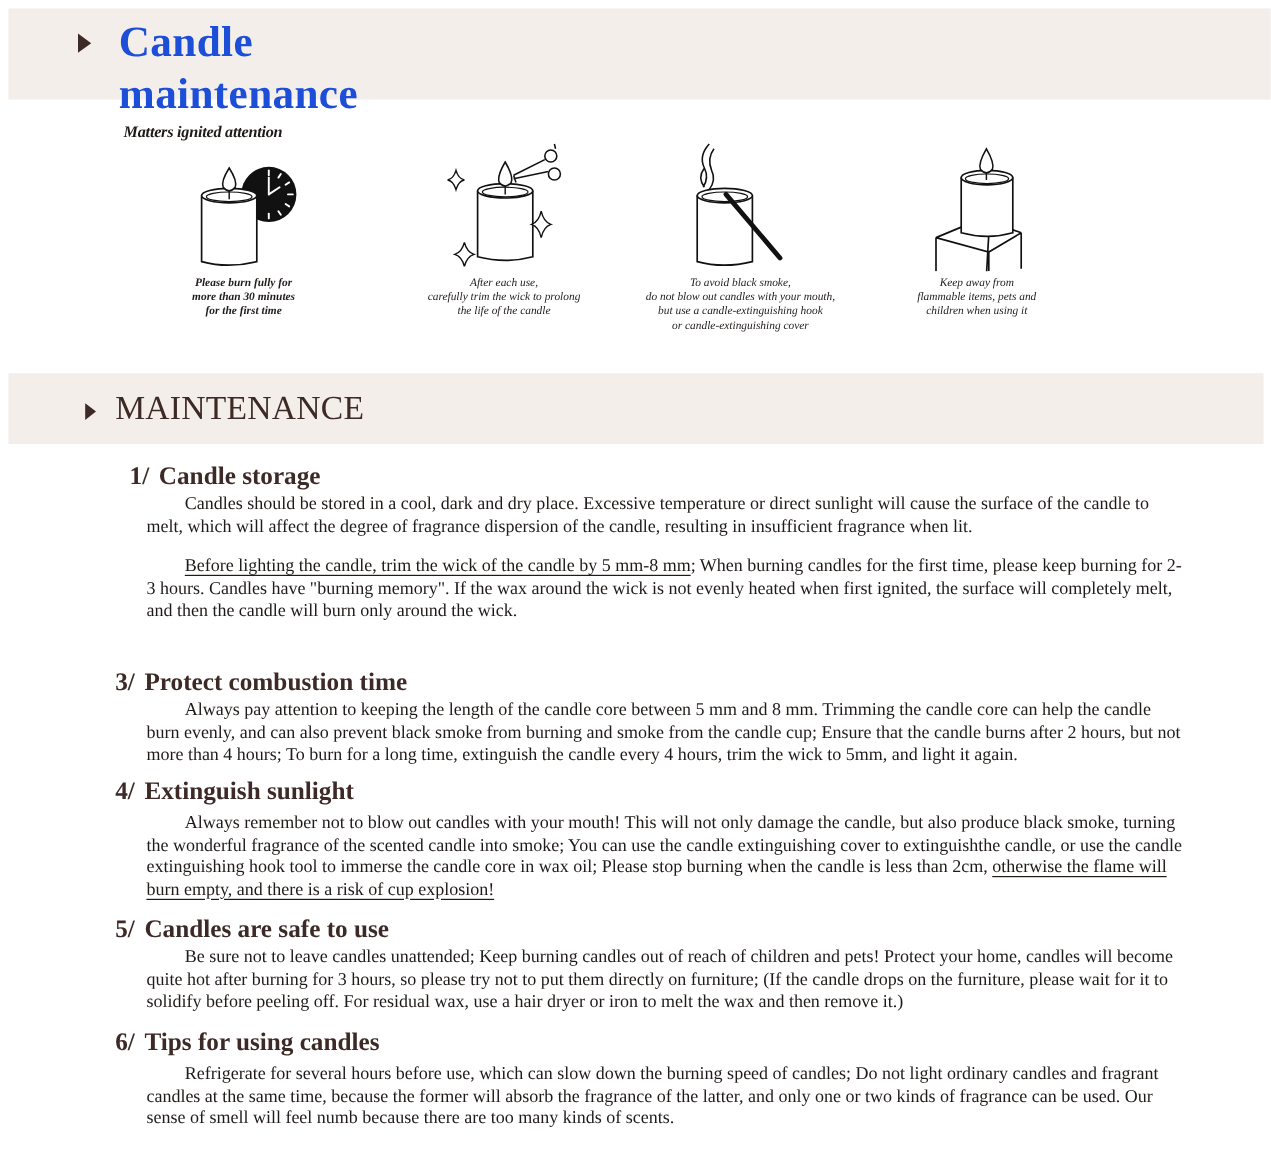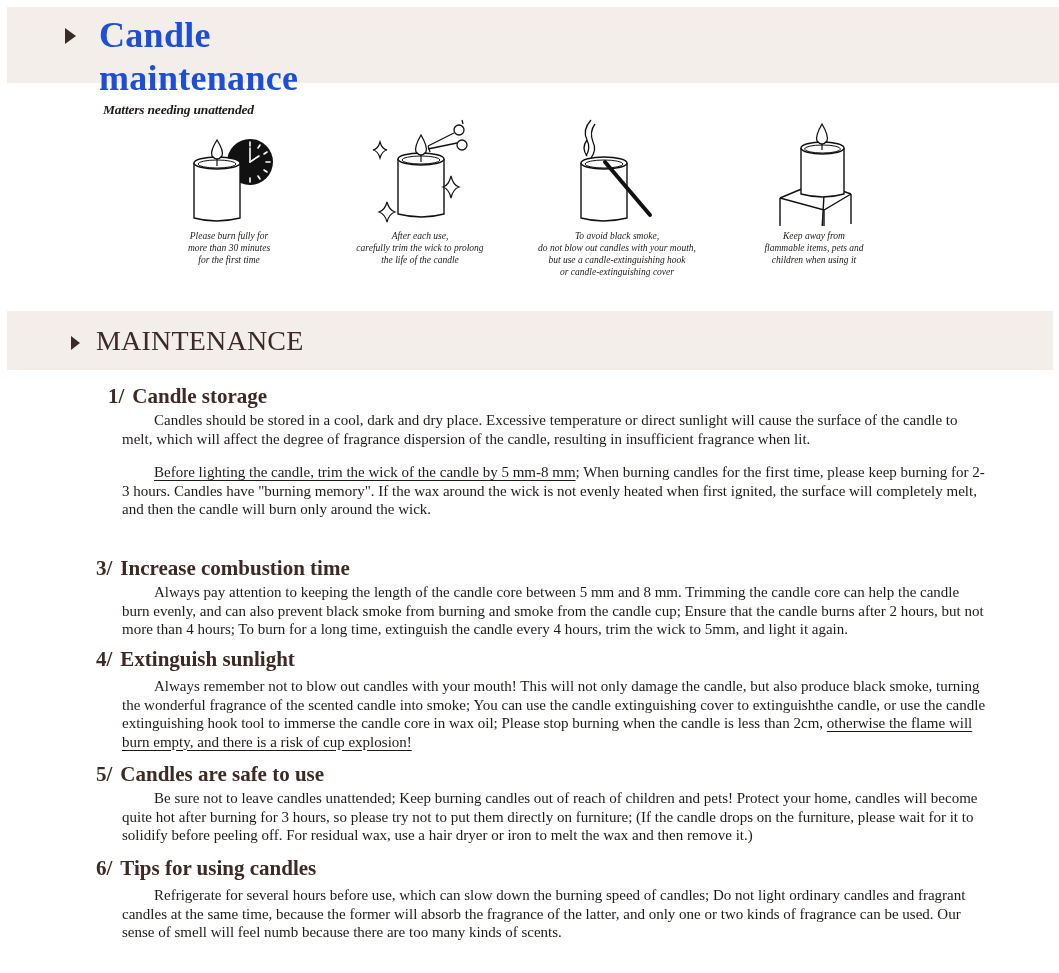--- a/index.html
+++ b/index.html
@@ -41,23 +41,23 @@
 <body>
 
 <div class="page">
 
   <div class="band-top"></div>
   <div class="tri tri-top"></div>
   <div class="title">
     <div>Candle</div>
     <div>maintenance</div>
   </div>
-  <div class="subtitle">Matters needing unattended</div>
+  <div class="subtitle">Matters ignited attention</div>
 
-  <div class="icon-card" style="left:129px;">
+  <div class="icon-card" style="left:103px;font-weight:bold;">
     <svg width="100" height="108" viewBox="0 0 100 108">
       <circle cx="71" cy="44" r="23" fill="#111"></circle>
       <g stroke="#fff" stroke-width="1.6" stroke-linecap="round">
         <line x1="71" y1="24" x2="71" y2="28"></line>
           <line x1="71" y1="60" x2="71" y2="64"></line>
         <line x1="51" y1="44" x2="55" y2="44"></line>
           <line x1="87" y1="44" x2="91" y2="44"></line>
         <line x1="81" y1="27" x2="79" y2="30"></line>
           <line x1="88" y1="34" x2="85" y2="36"></line>
         <line x1="88" y1="54" x2="85" y2="52"></line>
@@ -137,21 +137,21 @@
     </div>
     <div class="sec-body"><span class="indent"></span><span>Candles should be stored in a cool, dark and dry place. Excessive temperature or direct sunlight will cause the surface of the candle to melt, which will affect the degree of fragrance dispersion of the candle, resulting in insufficient fragrance when lit.</span></div>
   </div>
 
   <div class="section" style="top:461px;">
     <div class="sec-body"><span class="indent"></span><span class="u">Before lighting the candle, trim the wick of the candle by 5 mm-8 mm</span><span>; When burning candles for the first time, please keep burning for 2-3 hours. Candles have "burning memory". If the wax around the wick is not evenly heated when first ignited, the surface will completely melt, and then the candle will burn only around the wick.</span></div>
   </div>
 
   <div class="section" style="top:555px;">
     <div class="sec-head">
-      <span class="num">3/</span><span>Increase combustion time</span>
+      <span class="num">3/</span><span>Protect combustion time</span>
     </div>
     <div class="sec-body"><span class="indent"></span><span>Always pay attention to keeping the length of the candle core between 5 mm and 8 mm. Trimming the candle core can help the candle burn evenly, and can also prevent black smoke from burning and smoke from the candle cup; Ensure that the candle burns after 2 hours, but not more than 4 hours; To burn for a long time, extinguish the candle every 4 hours, trim the wick to 5mm, and light it again.</span></div>
   </div>
 
   <div class="section" style="top:646px;">
     <div class="sec-head">
       <span class="num">4/</span><span>Extinguish sunlight</span>
     </div>
     <div class="sec-body" style="margin-top:5px;"><span class="indent"></span><span>Always remember not to blow out candles with your mouth! This will not only damage the candle, but also produce black smoke, turning the wonderful fragrance of the scented candle into smoke; You can use the candle extinguishing cover to extinguishthe candle, or use the candle extinguishing hook tool to immerse the candle core in wax oil; Please stop burning when the candle is less than 2cm, </span><span class="u">otherwise the flame will burn empty, and there is a risk of cup explosion!</span></div>
   </div>

